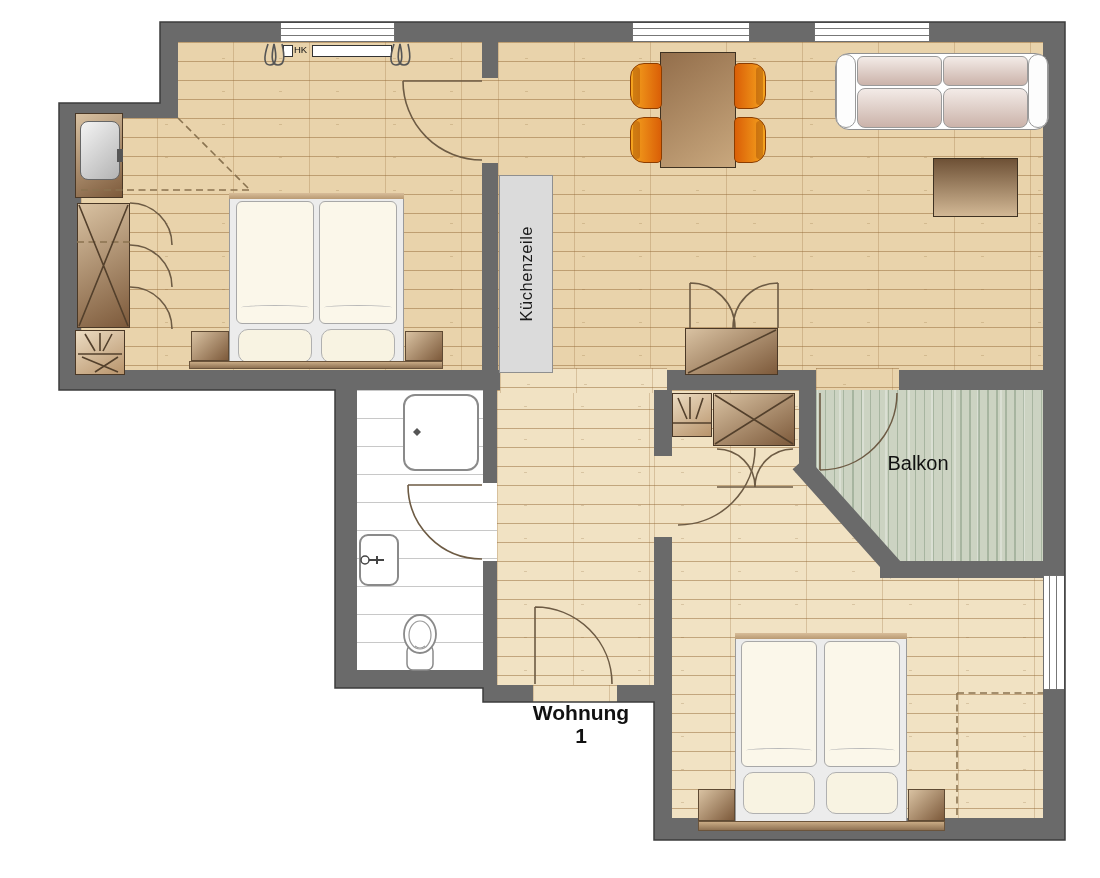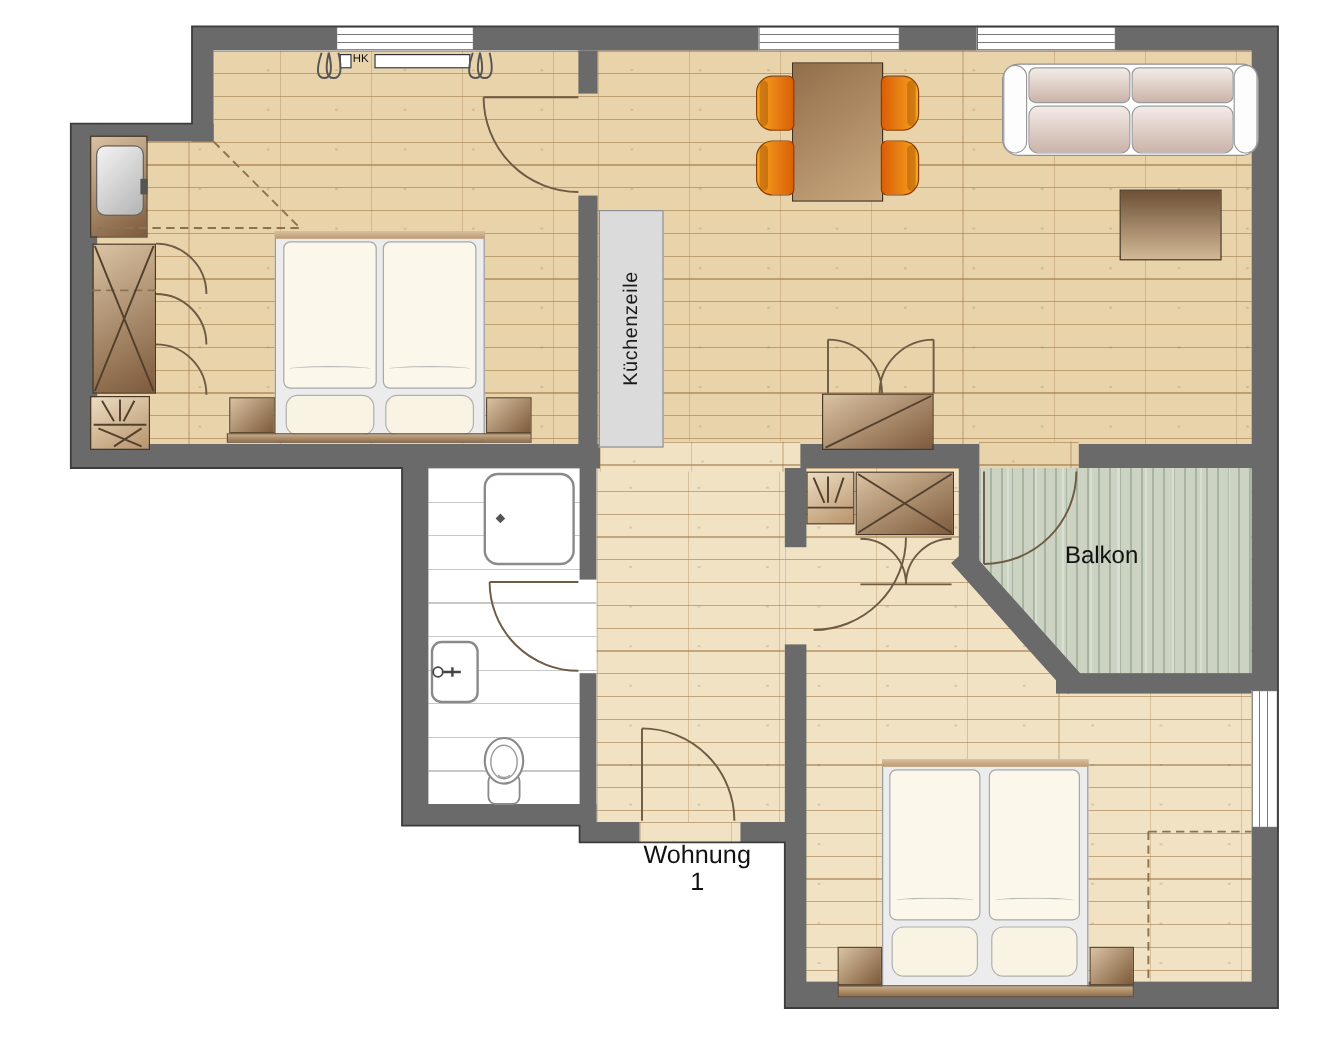--- a/index.html
+++ b/index.html
@@ -1,17 +1,17 @@
 <!DOCTYPE html>
 <html style="--wall: #6a6a6a; --wall-outline: #3c3c3c; --wood-floor: #e9d3ab; --wood-floor-light: #f1e2c3; --wood-line: rgba(148,106,56,0.50); --wood-line-soft: rgba(148,106,56,0.28); --balcony-floor: #ccd3c2; --balcony-line: rgba(122,144,118,0.45); --bathroom-tile-line: #c8c8c8; --kitchen-unit-fill: #dbdbdb; --furniture-dark: #7d5a3b; --furniture-light: #d9c2a2; --chair-orange: #f6a51f; --chair-orange-dark: #da5f07; --linen: #fbf7ea; --door-arc: #6d5b44; --dashed: #8a7350; --fixture-stroke: #8a8a8a;"><head>
 <meta charset="utf-8">
 <style>
   html,body{margin:0;padding:0;background:#fff;font-family:"Liberation Sans",sans-serif;}
   .plan{position:relative;width:1100px;height:878px;background:#fff;overflow:hidden;}
-  .abs{position:absolute;}
+  .abs{position:absolute;font-weight:bold;}
   
   .wood{position:absolute;background-color:var(--wood-floor);
     background-image:
       repeating-linear-gradient(to bottom, var(--wood-line) 0 1px, transparent 1px 19px),
       repeating-linear-gradient(to right, var(--wood-line-soft) 0 1px, transparent 1px 76px),
       radial-gradient(rgba(130,92,44,.22) 1px, transparent 1.6px);
     background-size:auto,auto,57px 33px;}
   .wood.light{background-color:var(--wood-floor-light);}
   .bathfloor{position:absolute;background:#fff;
     background-image:repeating-linear-gradient(to bottom, var(--bathroom-tile-line) 0 1px, transparent 1px 28px);}

